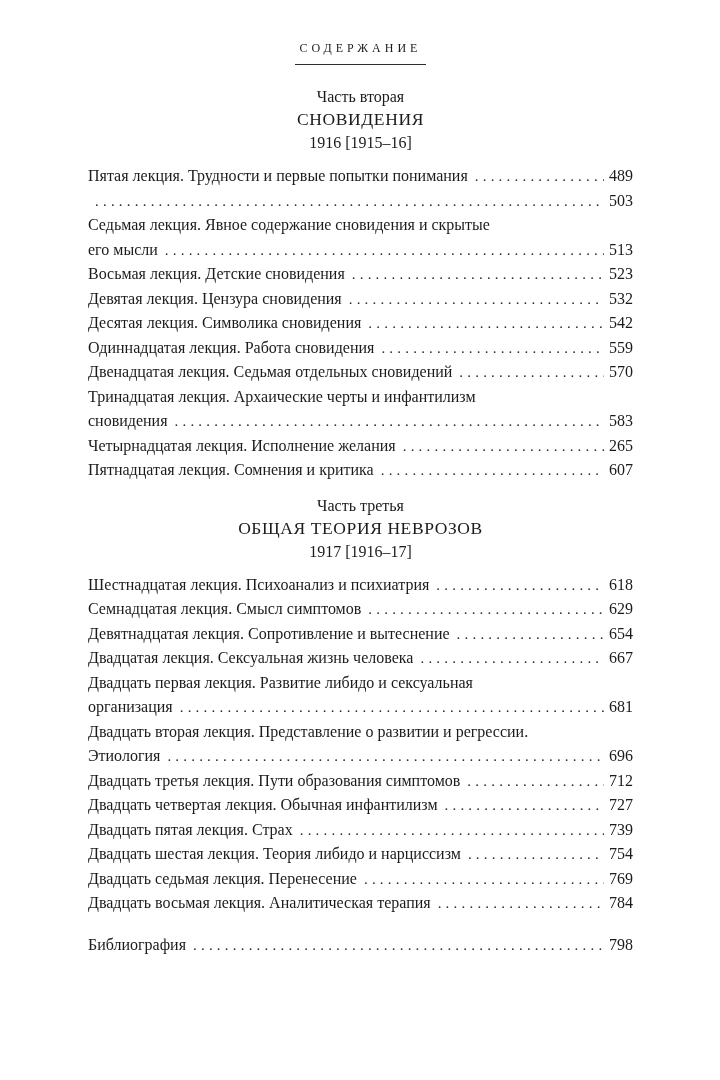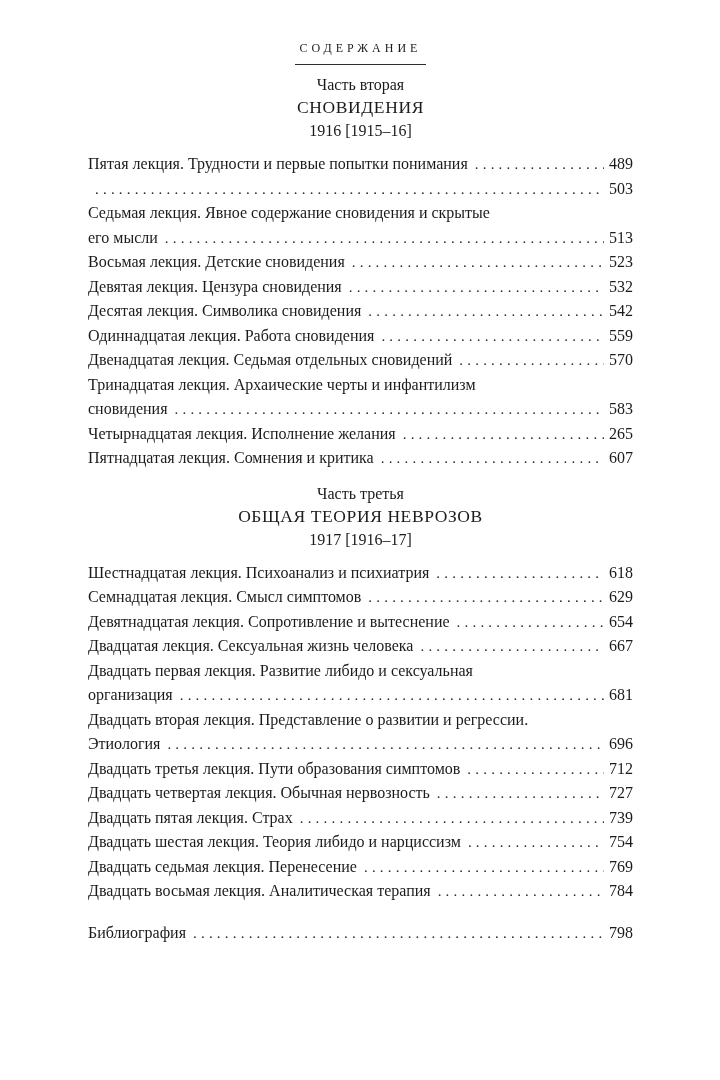--- a/index.html
+++ b/index.html
@@ -16,21 +16,21 @@
     overflow: hidden;
   }
   .toc-header { text-align: center; }
   .toc-header-text {
     display: inline-block;
     font-size: 12px;
     letter-spacing: 4px;
     padding: 0 5px 8px 5px;
     border-bottom: 1px solid #2c2c2c;
   }
-  .section-heading { text-align: center; margin-top: 8px; margin-bottom: 10px; }
+  .section-heading { text-align: center; margin-top: 20px; margin-bottom: 10px; }
   .section-part  { font-size: 16px;  line-height: 23px; }
   .section-title { font-size: 17.5px; line-height: 23px; letter-spacing: 0.6px; }
   .section-years { font-size: 16px;  line-height: 23px; }
   .toc-section + .toc-section .section-heading { margin-top: 11px; }
 
   .entry-line {
     display: flex;
     align-items: center;
     line-height: 24.5px;
     font-size: 16px;
@@ -211,21 +211,21 @@
           </div>
           <div class="entry">
             <div class="entry-line">
               <span class="entry-text">Двадцать третья лекция. Пути образования симптомов</span>
               <span class="leader"></span>
               <span class="pagenum">712</span>
             </div>
           </div>
           <div class="entry">
             <div class="entry-line">
-              <span class="entry-text">Двадцать четвертая лекция. Обычная нервозность</span>
+              <span class="entry-text">Двадцать четвертая лекция. Обычная инфантилизм</span>
               <span class="leader"></span>
               <span class="pagenum">727</span>
             </div>
           </div>
           <div class="entry">
             <div class="entry-line">
               <span class="entry-text">Двадцать пятая лекция. Страх</span>
               <span class="leader"></span>
               <span class="pagenum">739</span>
             </div>

